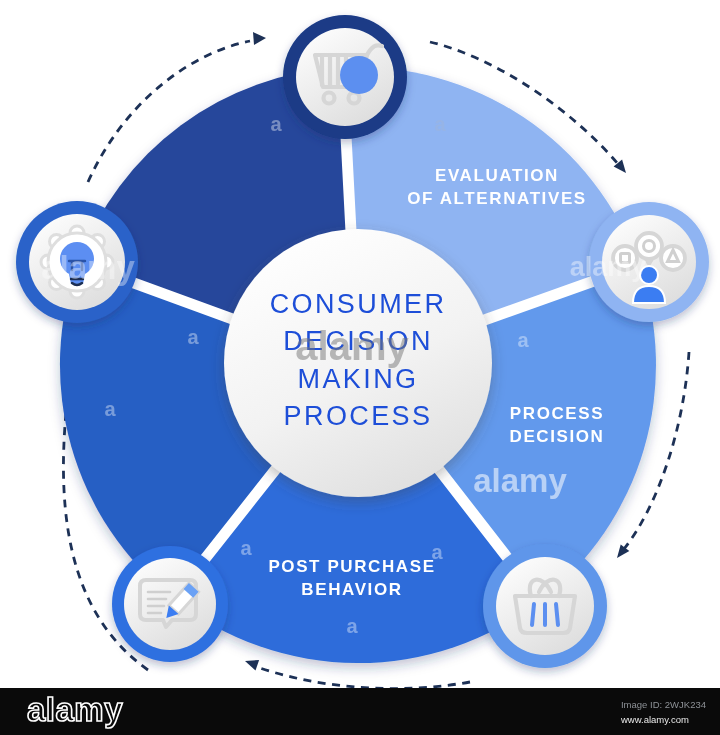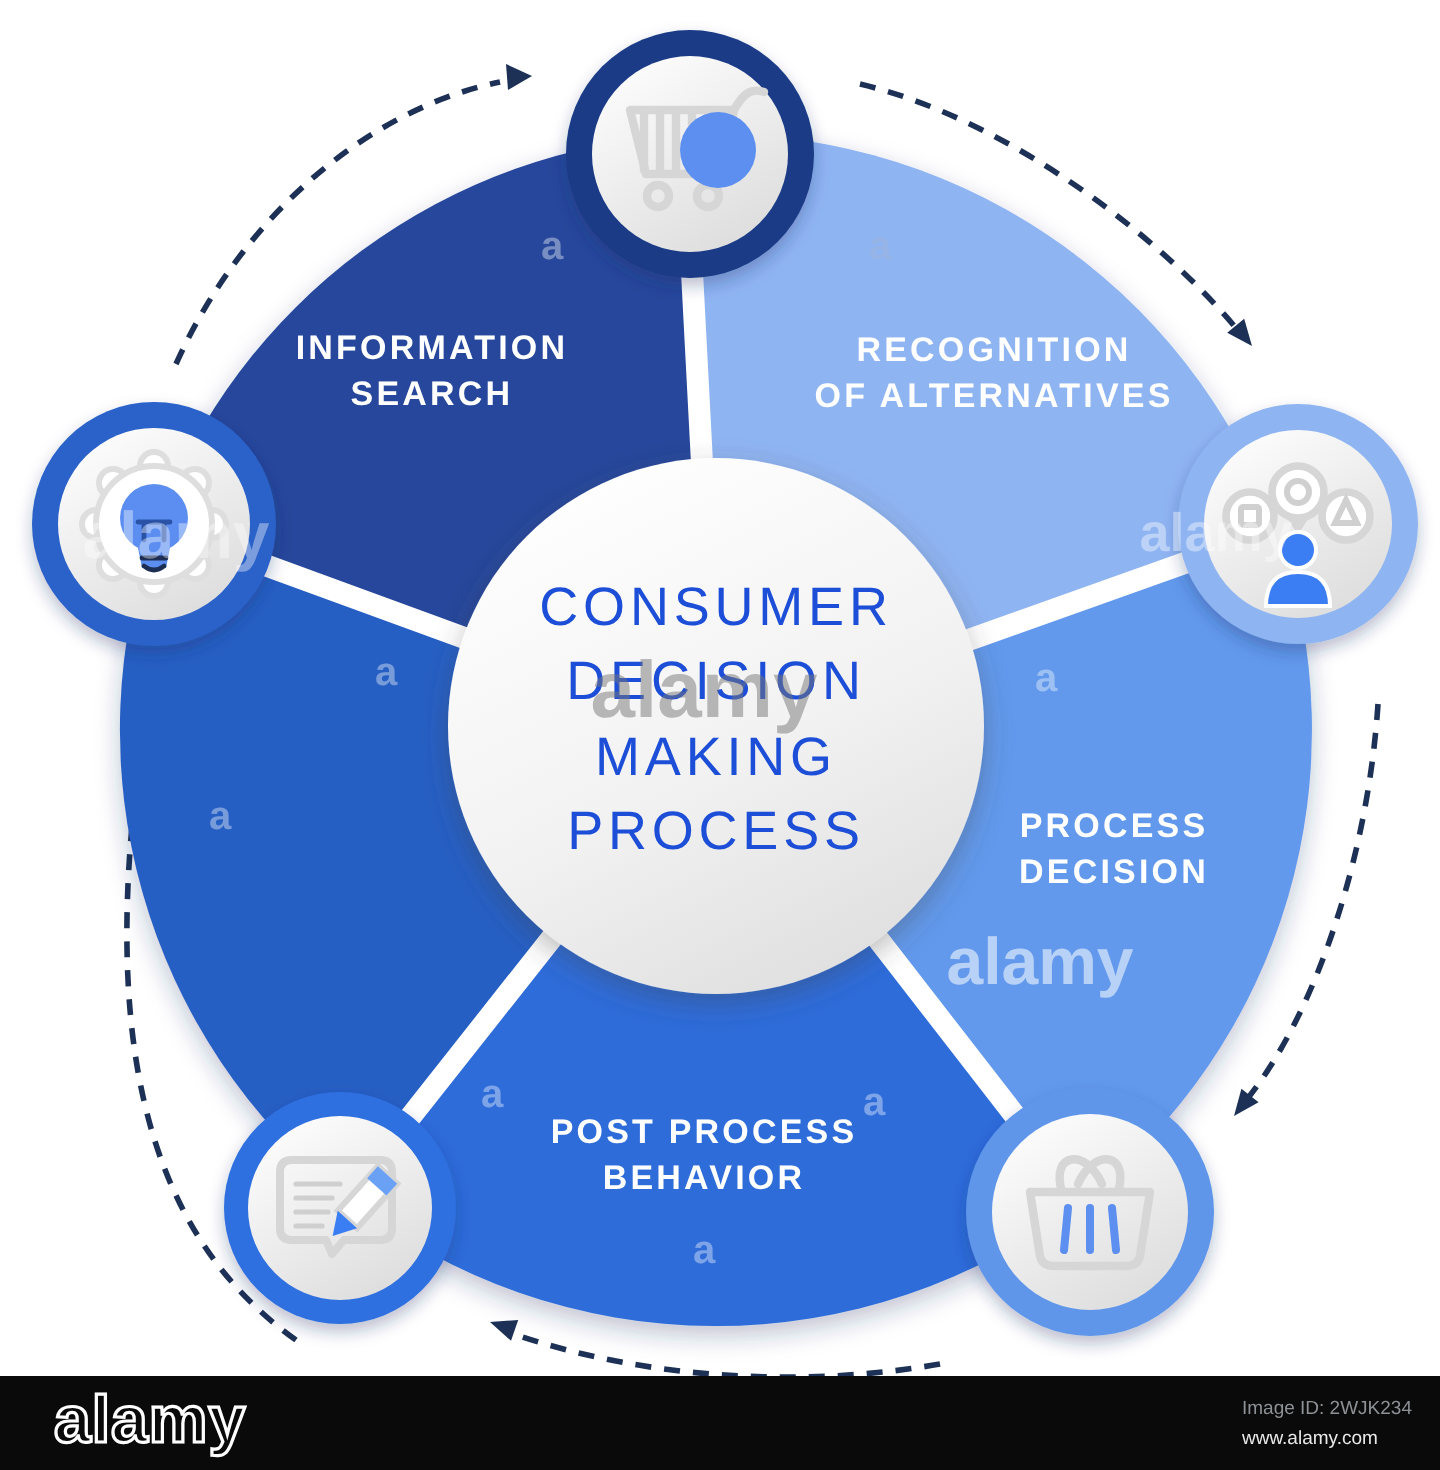--- a/index.html
+++ b/index.html
@@ -175,27 +175,25 @@
         <path d="M -5,21 Q 0,25 5,21"></path>
       </g>
     </g>
   </svg>
 
   <div id="center-title" class="overlay" style="left:358px;top:360px;">CONSUMER
 DECISION
 MAKING
 PROCESS</div>
 
-  <div class="overlay stage-label" style="left:216px;top:186px;">INFORMATION
-SEARCH</div>
-  <div class="overlay stage-label" style="left:497px;top:187px;">RECOGNITION
+  <div class="overlay stage-label" style="left:497px;top:187px;">EVALUATION
 OF ALTERNATIVES</div>
   <div class="overlay stage-label" style="left:557px;top:425px;">PROCESS
 DECISION</div>
-  <div class="overlay stage-label" style="left:352px;top:578px;">POST PROCESS
+  <div class="overlay stage-label" style="left:352px;top:578px;">POST PURCHASE
 BEHAVIOR</div>
 
   <div class="overlay wm-word wm-center" style="left:352px;top:346px;">alamy</div>
   <div class="overlay wm-word wm-right" style="left:520px;top:481px;">alamy</div>
   <div class="overlay wm-word wm-left" style="left:88px;top:268px;">alamy</div>
   <div class="overlay wm-word wm-icon" style="left:608px;top:267px;">alamy</div>
 
   <span class="wm-letter" style="left:276px;top:124px;">a</span>
   <span class="wm-letter dim" style="left:440px;top:124px;">a</span>
   <span class="wm-letter" style="left:193px;top:337px;">a</span>

